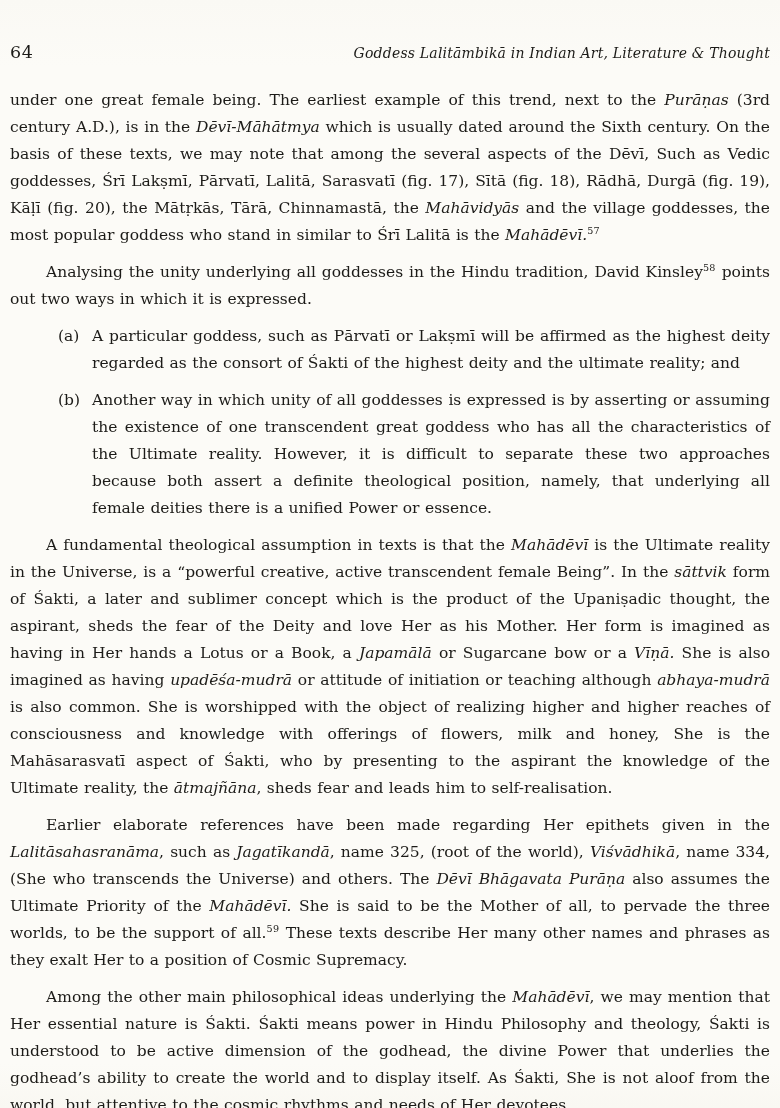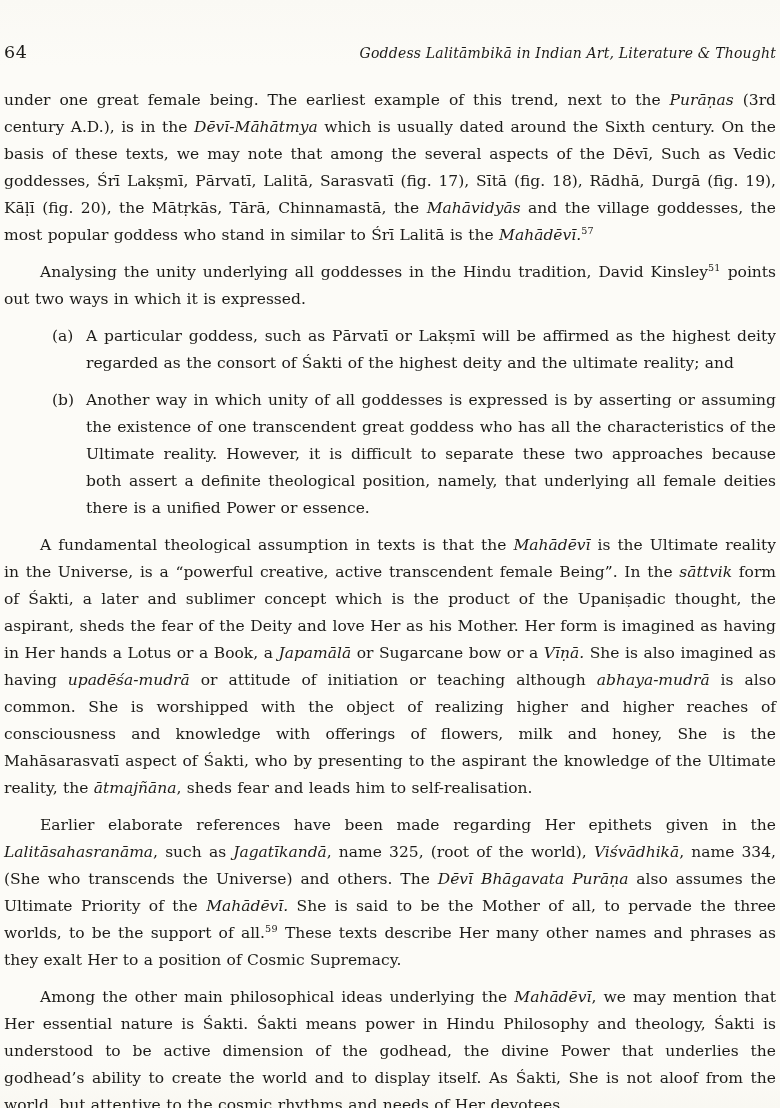--- a/index.html
+++ b/index.html
@@ -7,21 +7,21 @@
   body {
     height: 1108px;
     overflow: hidden;
     background: #fbfaf5;
     color: #1c1b18;
     font-family: "DejaVu Serif", "Liberation Serif", serif;
   }
   .page {
     width: 780px;
     height: 1108px;
-    padding: 0 4px;
+    padding: 0 10px;
     background: linear-gradient(180deg, #faf9f4 0%, #fcfbf7 6%, #fcfbf7 96%, #f9f8f2 100%);
   }
   .running-head {
     display: flex;
     justify-content: space-between;
     align-items: baseline;
     padding-top: 42px;
     margin-bottom: 25px;
   }
   .page-num {
@@ -66,20 +66,20 @@
 <body>
 
 <div class="page">
   <header class="running-head">
     <span class="page-num">64</span>
     <span class="running-title">Goddess Lalitāmbikā in Indian Art, Literature &amp; Thought</span>
   </header>
 
   <main class="body-text">
       <div class="block paragraph"><span>under one great female being. The earliest example of this trend, next to the </span><em>Purāṇas</em><span> (3rd century A.D.), is in the </span><em>Dēvī-Māhātmya</em><span> which is usually dated around the Sixth century. On the basis of these texts, we may note that among the several aspects of the Dēvī, Such as Vedic goddesses, Śrī Lakṣmī, Pārvatī, Lalitā, Sarasvatī (fig. 17), Sītā (fig. 18), Rādhā, Durgā (fig. 19), Kāḷī (fig. 20), the Mātṛkās, Tārā, Chinnamastā, the </span><em>Mahāvidyās</em><span> and the village goddesses, the most popular goddess who stand in similar to Śrī Lalitā is the </span><em>Mahādēvī.</em><sup>57</sup></div>
-      <div class="block paragraph indent"><span>Analysing the unity underlying all goddesses in the Hindu tradition, David Kinsley</span><sup>51</sup><span> points out two ways in which it is expressed.</span></div>
+      <div class="block paragraph indent"><span>Analysing the unity underlying all goddesses in the Hindu tradition, David Kinsley</span><sup>58</sup><span> points out two ways in which it is expressed.</span></div>
       <div class="block list-item"><span class="li-label">(a)</span><span>A particular goddess, such as Pārvatī or Lakṣmī will be affirmed as the highest deity regarded as the consort of Śakti of the highest deity and the ultimate reality; and</span></div>
       <div class="block list-item"><span class="li-label">(b)</span><span>Another way in which unity of all goddesses is expressed is by asserting or assuming the existence of one transcendent great goddess who has all the characteristics of the Ultimate reality. However, it is difficult to separate these two approaches because both assert a definite theological position, namely, that underlying all female deities there is a unified Power or essence.</span></div>
       <div class="block paragraph indent"><span>A fundamental theological assumption in texts is that the </span><em>Mahādēvī</em><span> is the Ultimate reality in the Universe, is a “powerful creative, active transcendent female Being”. In the </span><em>sāttvik</em><span> form of Śakti, a later and sublimer concept which is the product of the Upaniṣadic thought, the aspirant, sheds the fear of the Deity and love Her as his Mother. Her form is imagined as having in Her hands a Lotus or a Book, a </span><em>Japamālā</em><span> or Sugarcane bow or a </span><em>Vīṇā.</em><span> She is also imagined as having </span><em>upadēśa-mudrā</em><span> or attitude of initiation or teaching although </span><em>abhaya-mudrā</em><span> is also common. She is worshipped with the object of realizing higher and higher reaches of consciousness and knowledge with offerings of flowers, milk and honey, She is the Mahāsarasvatī aspect of Śakti, who by presenting to the aspirant the knowledge of the Ultimate reality, the </span><em>ātmajñāna</em><span>, sheds fear and leads him to self-realisation.</span></div>
       <div class="block paragraph indent"><span>Earlier elaborate references have been made regarding Her epithets given in the </span><em>Lalitāsahasranāma</em><span>, such as </span><em>Jagatīkandā</em><span>, name 325, (root of the world), </span><em>Viśvādhikā</em><span>, name 334, (She who transcends the Universe) and others. The </span><em>Dēvī Bhāgavata Purāṇa</em><span> also assumes the Ultimate Priority of the </span><em>Mahādēvī.</em><span> She is said to be the Mother of all, to pervade the three worlds, to be the support of all.</span><sup>59</sup><span> These texts describe Her many other names and phrases as they exalt Her to a position of Cosmic Supremacy.</span></div>
       <div class="block paragraph indent"><span>Among the other main philosophical ideas underlying the </span><em>Mahādēvī</em><span>, we may mention that Her essential nature is Śakti. Śakti means power in Hindu Philosophy and theology, Śakti is understood to be active dimension of the godhead, the divine Power that underlies the godhead’s ability to create the world and to display itself. As Śakti, She is not aloof from the world, but attentive to the cosmic rhythms and needs of Her devotees.</span></div>
     </main>
 </div>
 
 </body></html>

